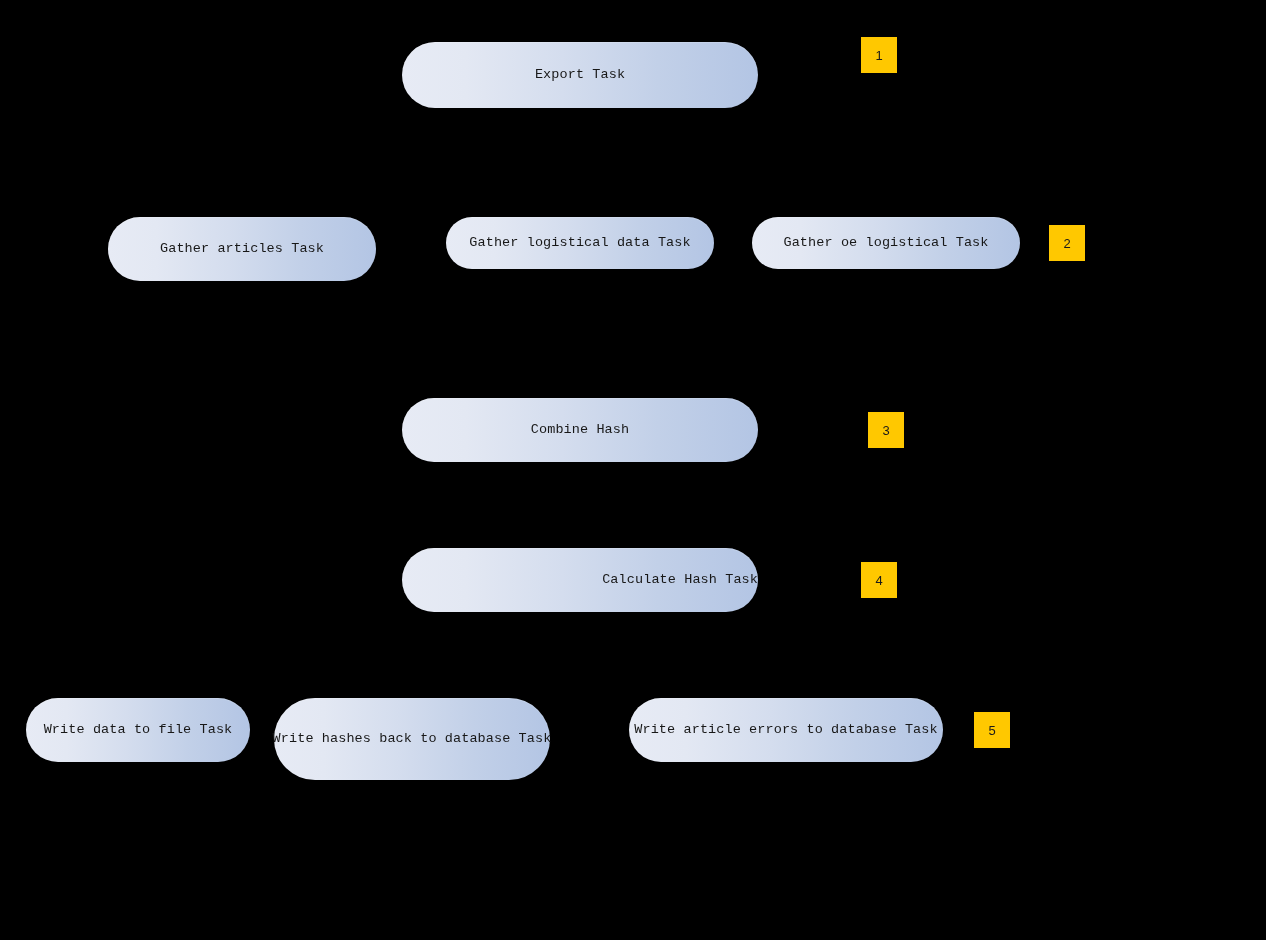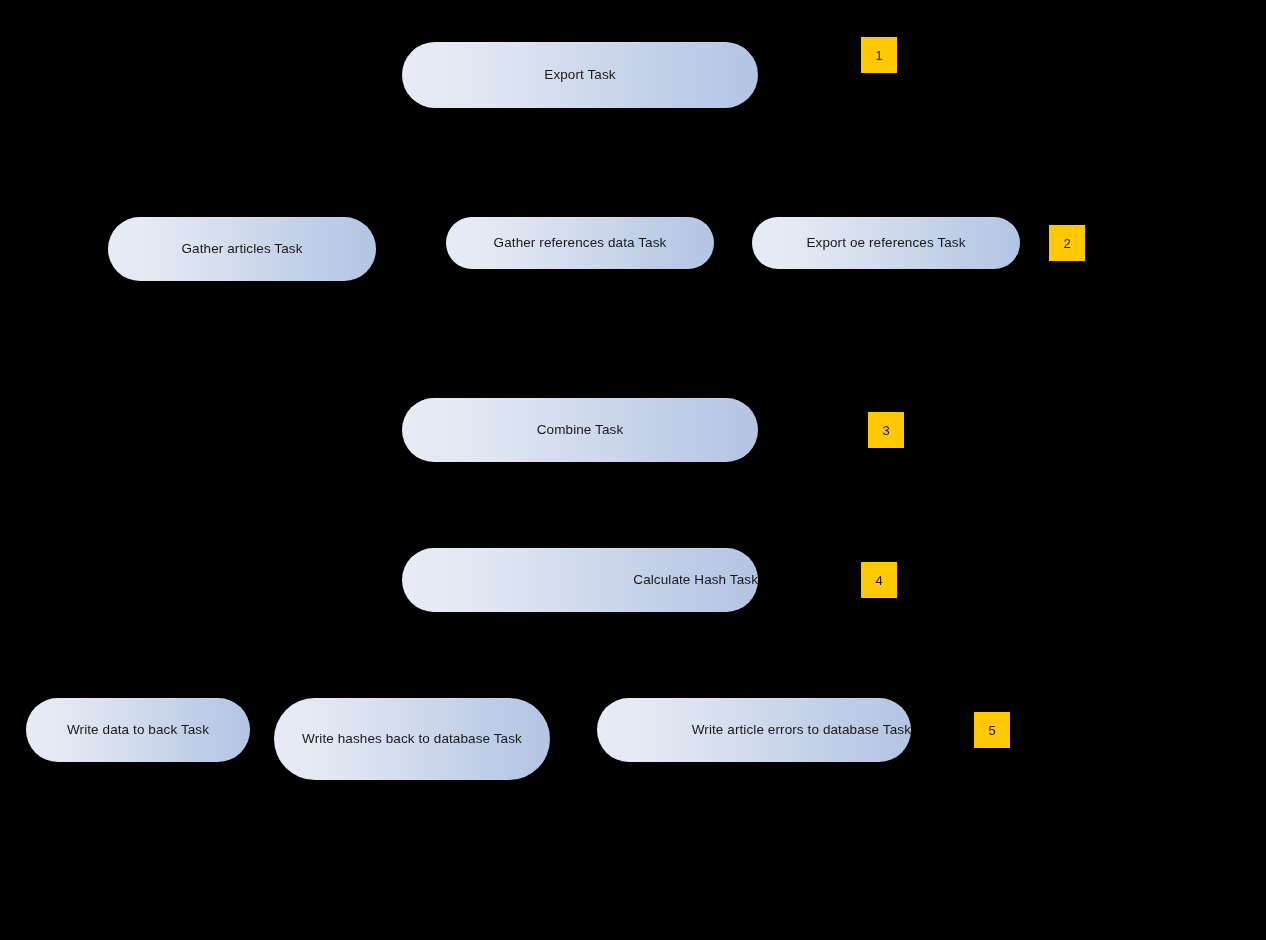--- a/index.html
+++ b/index.html
@@ -18,20 +18,21 @@
   }
   .task-node {
     position: absolute;
     display: flex;
     align-items: center;
     justify-content: center;
     box-sizing: border-box;
     border-radius: 999px;
     background-image: linear-gradient(to right, #e7ebf5 0%, #e3e8f3 18%, #d4ddee 45%, #c2d0e8 72%, #b3c5e4 100%);
     box-shadow: 0 1px 1px rgba(255,255,255,0.18) inset;
+    font-family: Liberation Mono, monospace;
   }
   .task-label {
     color: #181818;
     font-size: 13.5px;
     line-height: 1;
     letter-spacing: 0.1px;
     white-space: nowrap;
     text-align: center;
     -webkit-font-smoothing: antialiased;
   }
@@ -58,44 +59,44 @@
 
   <div class="task-node" style="left:402px; top:42px; width:356px; height:66px;">
     <span class="task-label">Export Task</span>
   </div>
 
   <div class="task-node" style="left:108px; top:217px; width:268px; height:64px;">
     <span class="task-label">Gather articles Task</span>
   </div>
 
   <div class="task-node" style="left:446px; top:217px; width:268px; height:52px;">
-    <span class="task-label">Gather references data Task</span>
+    <span class="task-label">Gather logistical data Task</span>
   </div>
 
   <div class="task-node" style="left:752px; top:217px; width:268px; height:52px;">
-    <span class="task-label">Export oe references Task</span>
+    <span class="task-label">Gather oe logistical Task</span>
   </div>
 
   <div class="task-node" style="left:402px; top:398px; width:356px; height:64px;">
-    <span class="task-label">Combine Task</span>
+    <span class="task-label">Combine Hash</span>
   </div>
 
   <div class="task-node" style="left:402px; top:548px; width:356px; height:64px;justify-content:flex-end;">
     <span class="task-label">Calculate Hash Task</span>
   </div>
 
   <div class="task-node" style="left:26px; top:698px; width:224px; height:64px;">
-    <span class="task-label">Write data to back Task</span>
+    <span class="task-label">Write data to file Task</span>
   </div>
 
   <div class="task-node" style="left:274px; top:698px; width:276px; height:82px;">
     <span class="task-label">Write hashes back to database Task</span>
   </div>
 
-  <div class="task-node" style="left:597px; top:698px; width:314px; height:64px;justify-content:flex-end;">
+  <div class="task-node" style="left:629px; top:698px; width:314px; height:64px;">
     <span class="task-label">Write article errors to database Task</span>
   </div>
 
   <div class="badge" style="left:861px; top:37px;">
     <span class="badge-label">1</span>
   </div>
 
   <div class="badge" style="left:1049px; top:225px;">
     <span class="badge-label">2</span>
   </div>

